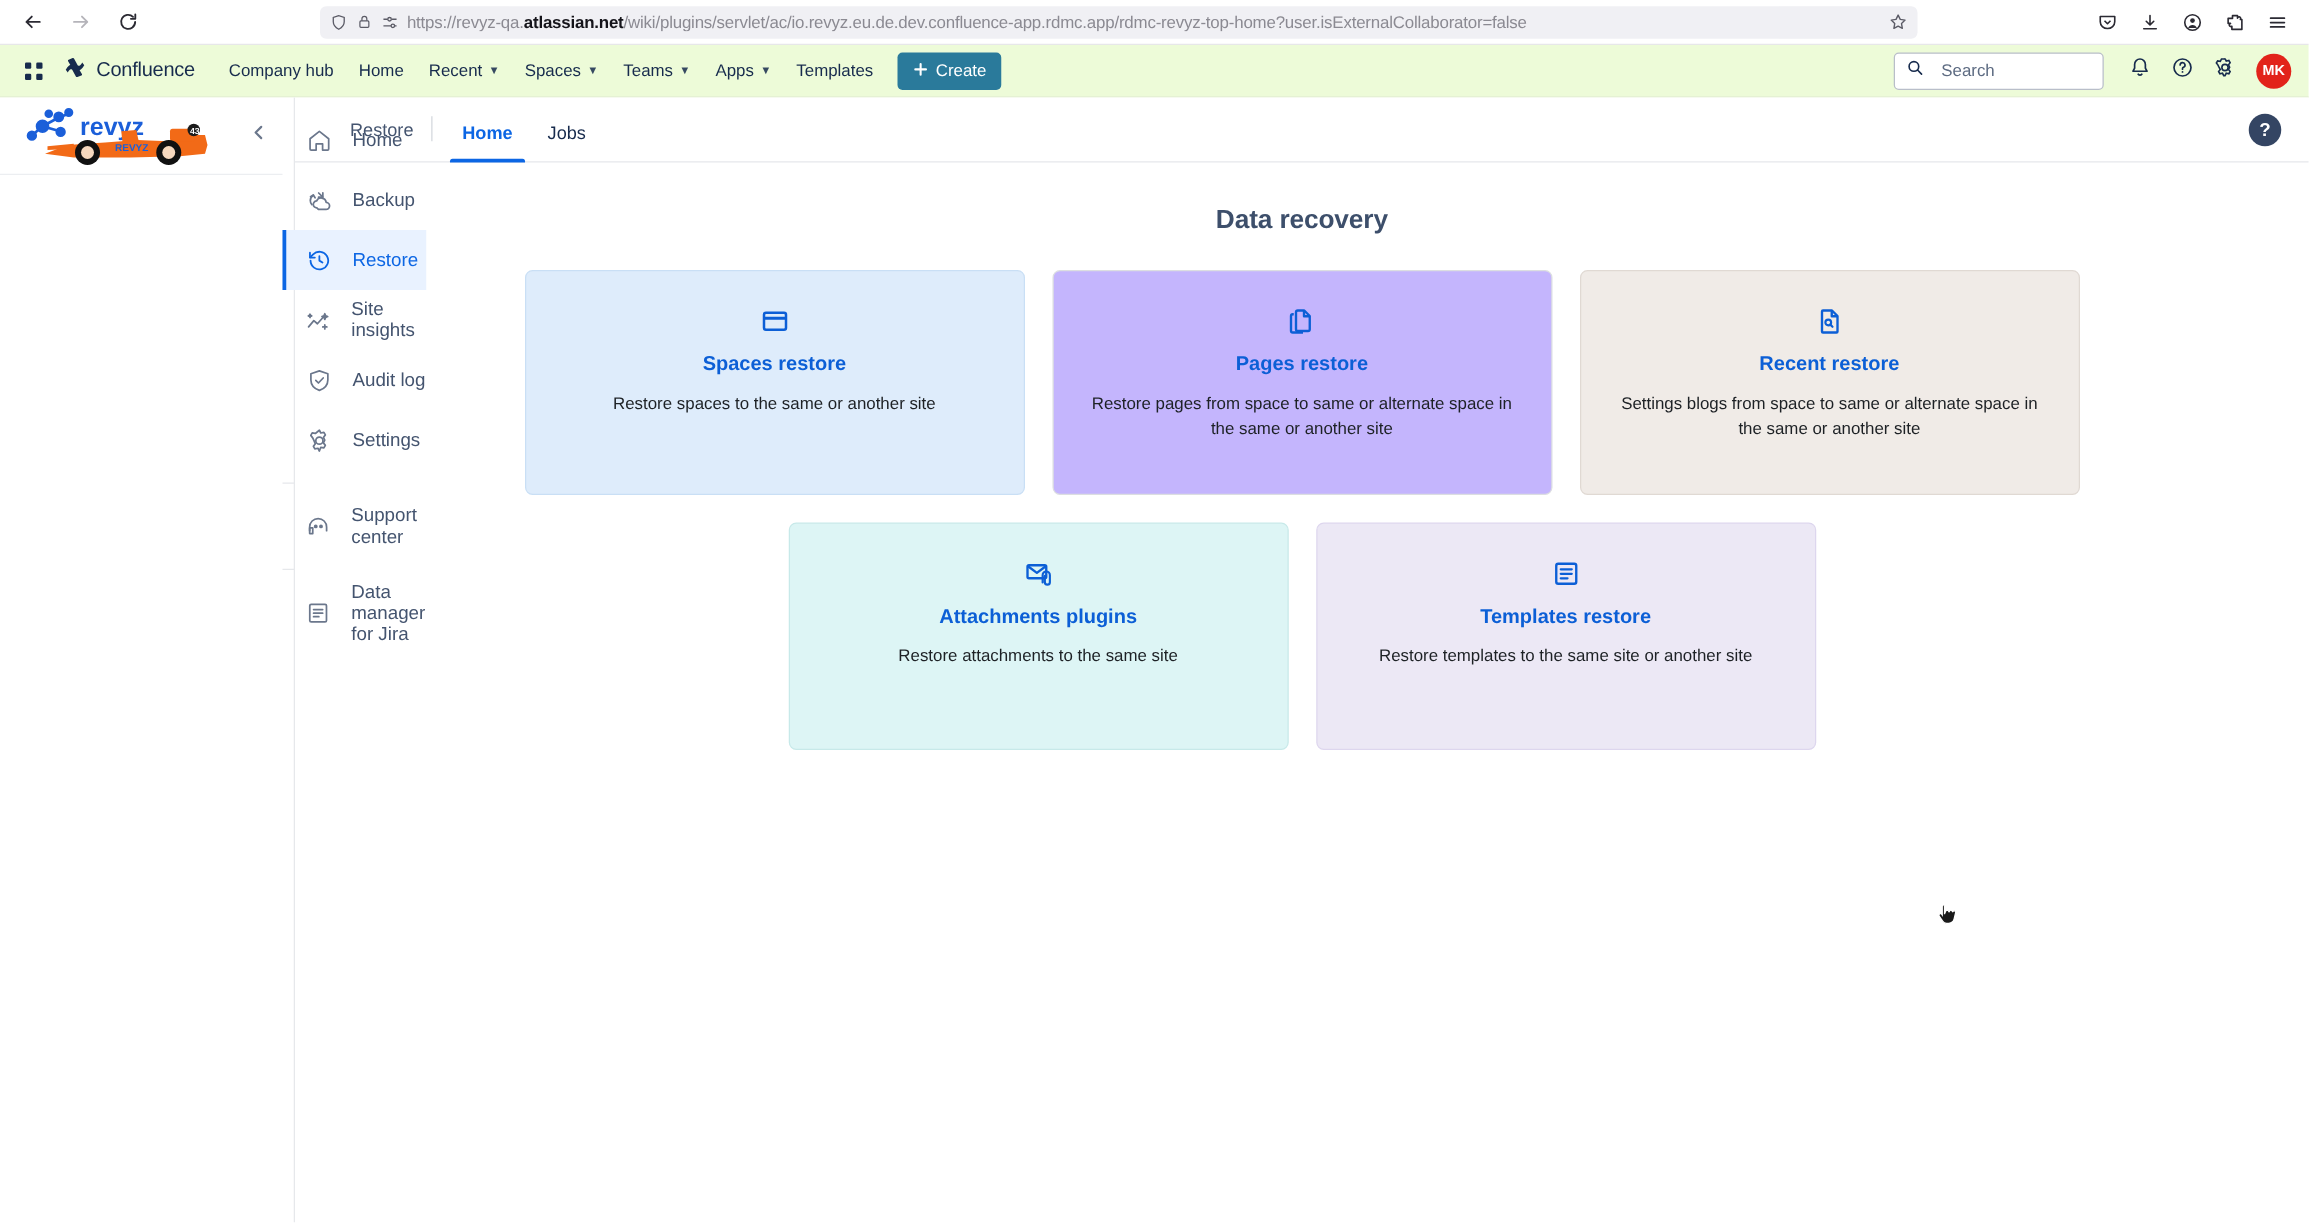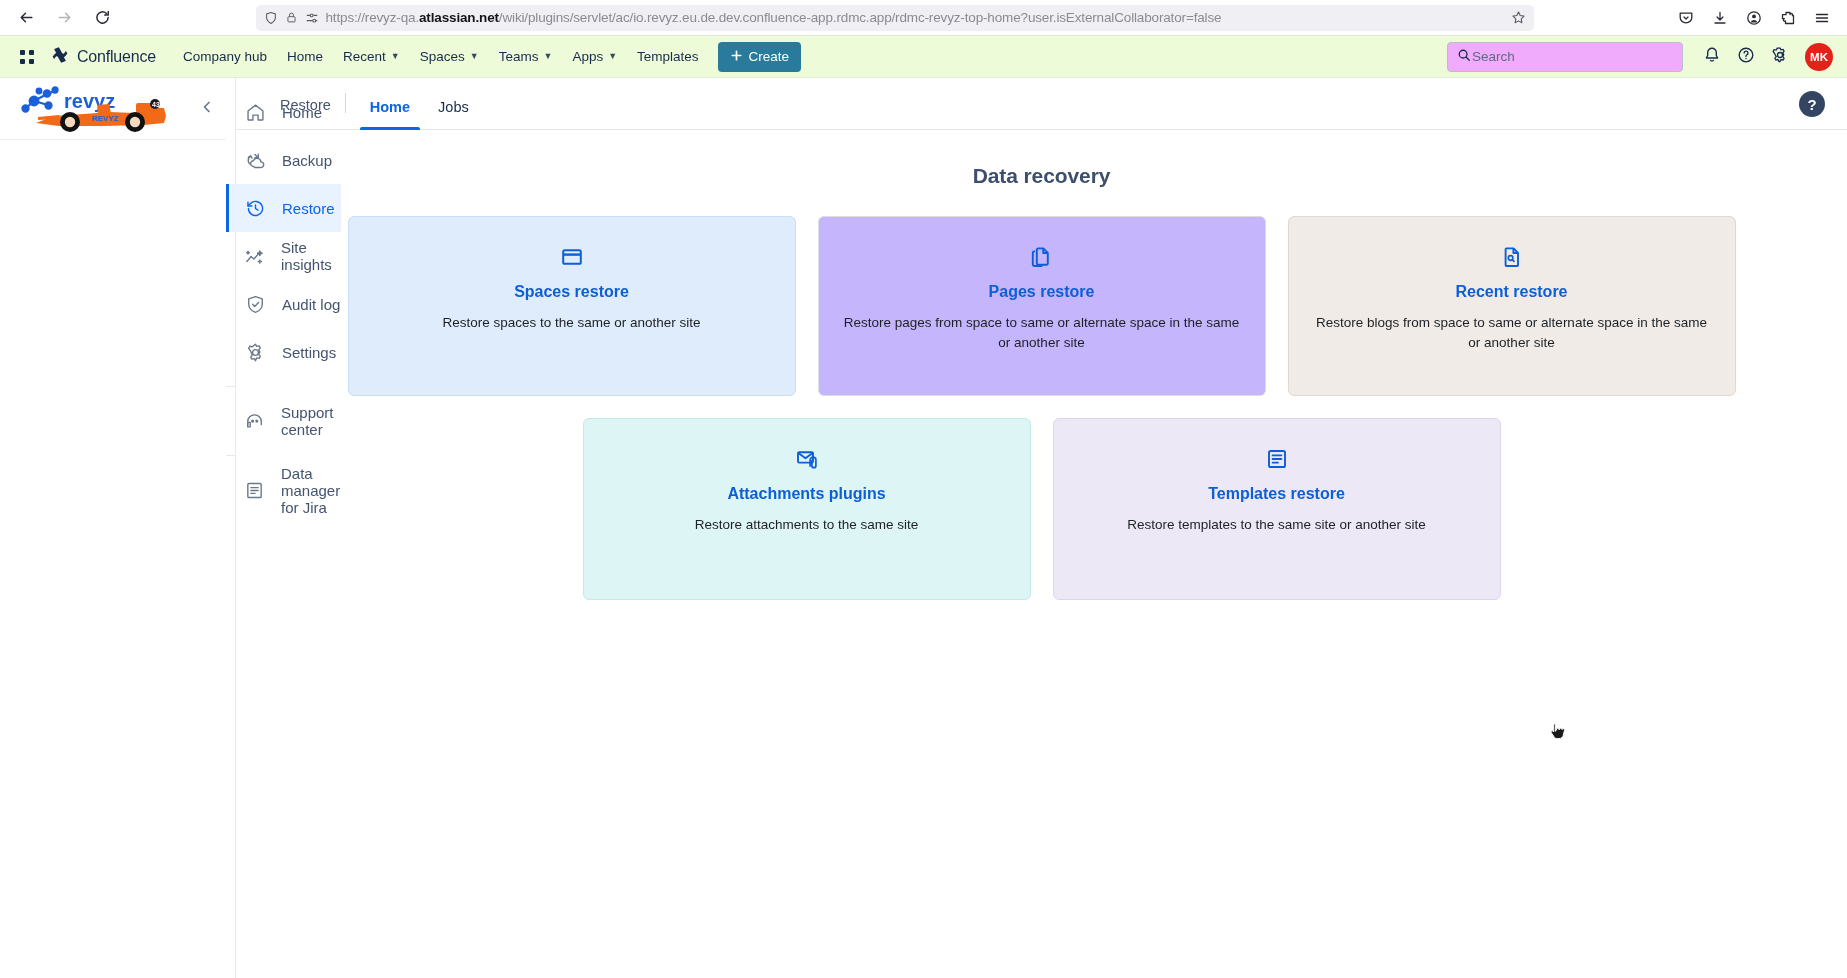--- a/index.html
+++ b/index.html
@@ -70,23 +70,23 @@
   .create-btn {
     margin-left: 10px; background: #1f7a8c00;
     background-color: #2a7a9b;
     color: #fff; font-size: 13.5px; font-weight: 500;
     height: 30px; padding: 0 12px; border-radius: 4px;
     display: flex; align-items: center; gap: 6px;
   }
   .cnav-spacer { flex: 1; }
   .cnav-right { display: flex; align-items: center; gap: 4px; }
   .searchbox {
-    width: 236px; height: 30px; background: #f0abfc;
+    width: 168px; height: 30px; background: #ffffff;
     border: 1px solid #b9bec9; border-radius: 4px;
-    display: flex; align-items: center; gap: 1px; padding: 0 9px;
+    display: flex; align-items: center; gap: 14px; padding: 0 9px;
     margin-right: 10px;
   }
   .searchbox .sb-text { font-size: 13.5px; color: #5d6b82; }
   .cnav-ico {
     width: 30px; height: 30px; border-radius: 50%;
     display: flex; align-items: center; justify-content: center; color: #172b4d;
   }
   .avatar {
     width: 28px; height: 28px; border-radius: 50%;
     background: #e2231a; color: #fff; font-size: 11.5px; font-weight: 700;
@@ -158,21 +158,21 @@
   .content { flex: 1; padding-top: 34px; position: relative; }
   .page-title {
     text-align: center; font-size: 21px; font-weight: 700;
     color: #3d4f6b; letter-spacing: -0.1px; margin-bottom: 28px;
   }
   .card-grid {
     display: flex; flex-direction: column; align-items: center; gap: 22px;
   }
   .card-row { display: flex; gap: 22px; justify-content: center; }
   .card {
-    width: 448px; min-height: 180px; border-radius: 6px;
+    width: 400px; min-height: 180px; border-radius: 6px;
     border: 1px solid #dfe1e6;
     padding: 28px 22px 24px 22px;
     display: flex; flex-direction: column; align-items: center;
     text-align: center;
   }
   .card-ico { color: #0c5fd6; margin-bottom: 14px; display: flex; }
   .card-title {
     font-size: 16px; font-weight: 700; color: #0c5fd6; margin-bottom: 12px;
   }
   .card-desc { font-size: 13.5px; color: #1d2125; line-height: 1.5; }
@@ -554,21 +554,21 @@
           <div class="card" style="background:#f0ebe7;border-color:#e0d9d3;">
             <span class="card-ico">
               <svg width="24" height="24" viewBox="0 0 24 24" fill="none" stroke="currentColor" stroke-width="1.9" stroke-linejoin="round">
                   <path d="M6.4 3.4h7.2l4.4 4.4v12.4a.8.8 0 0 1-.8.8H6.4a.8.8 0 0 1-.8-.8V4.2a.8.8 0 0 1 .8-.8z"></path>
                   <path d="M13.4 3.6v4.4h4.4"></path>
                   <circle cx="10.6" cy="13" r="2.3" stroke-width="1.7"></circle>
                   <path d="M12.3 14.7 14 16.4" stroke-width="1.7" stroke-linecap="round"></path>
                 </svg>
             </span>
             <div class="card-title">Recent restore</div>
-            <div class="card-desc">Restore blogs from space to same or alternate space in the same or another site</div>
+            <div class="card-desc">Settings blogs from space to same or alternate space in the same or another site</div>
           </div>
         </div>
 
         <div class="card-row">
           <div class="card tall" style="background:#ddf5f5;border-color:#c7e9e9;">
             <span class="card-ico">
               <svg width="24" height="24" viewBox="0 0 24 24" fill="none" stroke="currentColor" stroke-width="1.9" stroke-linejoin="round">
                   <rect x="3" y="5.2" width="15" height="10.4" rx="1.2"></rect>
                   <path d="M3.4 6 10.5 11.3 17.6 6"></path>
                   <path d="M16.9 13.6v5.1a2 2 0 0 0 4 0v-5.6a2.9 2.9 0 0 0-5.8 0v5.9" stroke-width="1.7" stroke-linecap="round" fill="none"></path>

